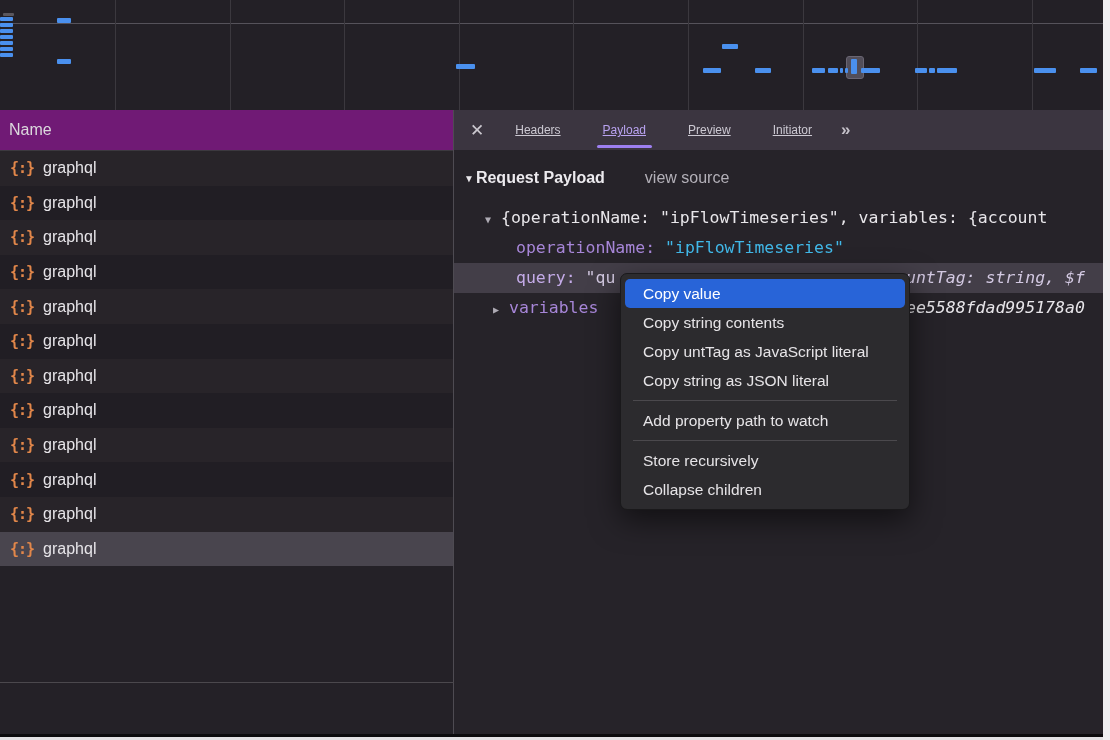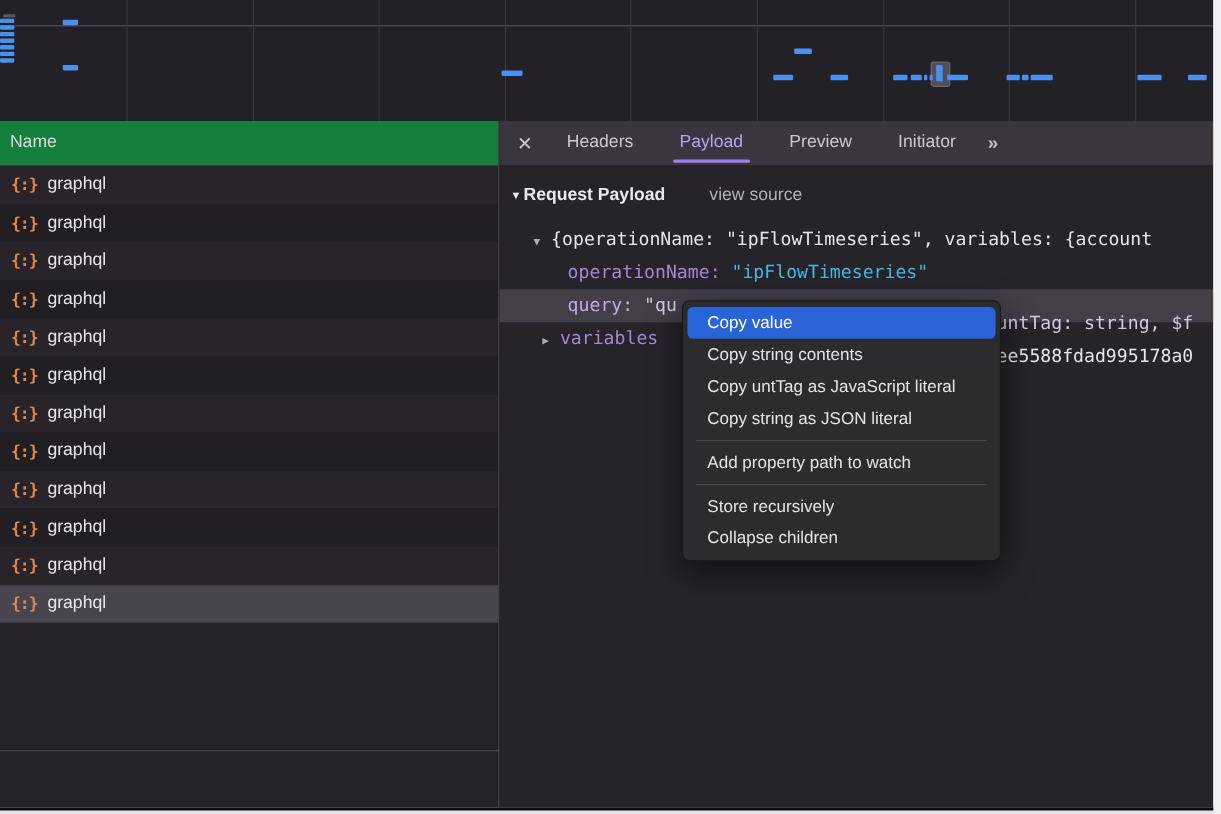--- a/index.html
+++ b/index.html
@@ -10,62 +10,62 @@
   
   #waterfall{position:absolute;left:0;top:0;width:1103px;height:110px;background:#232026;overflow:hidden;}
   .grid-v{position:absolute;top:0;width:1px;height:110px;background:#3b383e;}
   .grid-h{position:absolute;left:0;top:23px;width:1103px;height:1px;background:#55525a;}
   .wbar{position:absolute;background:#4a90ee;border-radius:1px;}
   .wbar.gray{background:#5a575e;}
   #wf-sel-box{position:absolute;background:#524e59;border:1px solid #6a6673;border-radius:3px;}
   #wf-sel-bar{position:absolute;background:#4a90ee;border-radius:1px;}
 
   
-  #name-header{position:absolute;left:0;top:110px;width:453px;height:40px;background:#15803d;
+  #name-header{position:absolute;left:0;top:110px;width:453px;height:40px;background:#701a75;
                border-bottom:1px solid #3c393f;display:flex;align-items:center;}
   #name-header span{color:#dbd9dd;font-size:16px;padding-left:9px;}
   #request-list{position:absolute;left:0;top:151px;width:453px;height:416px;}
   .lrow{height:34.6px;display:flex;align-items:center;background:#282429;}
   .lrow:nth-child(even){background:#211e24;}
   .lrow.sel{background:#49454e;}
   .reqicon{color:#e2874a;font-weight:bold;font-size:15px;letter-spacing:-1px;margin:0 9px 0 10px;
            font-family:"DejaVu Sans Mono",monospace;}
   .lbl{color:#e7e5e9;font-size:16px;}
 
   
   #pane-sep{position:absolute;left:453px;top:110px;width:1px;height:624px;background:#4e4b52;}
   #footer-line{position:absolute;left:0;top:682px;width:1103px;height:1px;background:#4b484d;}
 
   
   #tabbar{position:absolute;left:454px;top:110px;width:649px;height:40px;background:#3b3540;
           display:flex;align-items:center;}
   #tab-close{color:#cbc8cf;font-size:17px;margin:0 10px 0 16px;cursor:default;}
-  .tab{color:#ccc9d2;font-size:16px;padding:0 12px;margin:0 9px;height:40px;line-height:40px;
-       box-sizing:border-box;position:relative;}
+  .tab{color:#ccc9d2;font-size:12px;padding:0 12px;margin:0 9px;height:40px;line-height:40px;
+       box-sizing:border-box;position:relative;text-decoration:underline;}
   .tab.active{color:#b9a3f0;}
   .tab.active::after{content:"";position:absolute;left:6px;right:6px;bottom:2px;height:3px;
        border-radius:2px;background:#9d7ff0;}
   #tab-more{color:#c4c1c9;font-size:17px;letter-spacing:-2px;margin-left:8px;font-weight:bold;}
 
   #detail{position:absolute;left:454px;top:150px;width:649px;height:584px;background:#262329;overflow:hidden;}
   #p-section{position:absolute;left:0;top:13px;height:30px;display:flex;align-items:center;}
   #p-section .tri{color:#e9e7eb;font-size:10px;margin-left:10px;}
   #p-title{color:#eceaee;font-size:16px;font-weight:bold;margin-left:2px;}
   #view-source{color:#b3b0b8;font-size:16px;margin-left:40px;}
 
   .trow{position:absolute;left:0;width:649px;height:30px;line-height:30px;white-space:nowrap;
         font-family:"DejaVu Sans Mono",monospace;font-size:16.5px;color:#e8e6ea;}
   .trow .tri{font-size:10px;color:#aeabb4;display:inline-block;width:16px;}
   .k{color:#a786d8;} .s{color:#41b8e8;}
   #t-row1{top:53px;padding-left:31px;}
   #t-row2{top:83px;padding-left:62px;}
   #t-row3{top:113px;background:#433e48;padding-left:62px;}
   #t-row3 .k{color:#c4abe8;} #t-row3 .v{color:#d3c9e2;}
   #t-row4{top:143px;padding-left:39px;}
-  .frag{position:absolute;top:16px;left:452px;}
+  .frag{position:absolute;top:0;left:452px;font-style:italic;}
 
   
   #ctx-menu{position:absolute;left:620px;top:273px;width:288px;background:#2c2b2e;
             border:1px solid #1a191b;border-radius:7px;box-shadow:0 10px 30px rgba(0,0,0,.55);
             padding:5px 0;z-index:10;}
   .mi{height:29px;line-height:29px;margin:0 4px;padding-left:18px;border-radius:5px;
       color:#e6e4e7;font-size:15.5px;white-space:nowrap;}
   .mi.hl{background:#2864d8;color:#ffffff;}
   .mdiv{height:1px;background:#4b494d;margin:5px 12px;}
 

